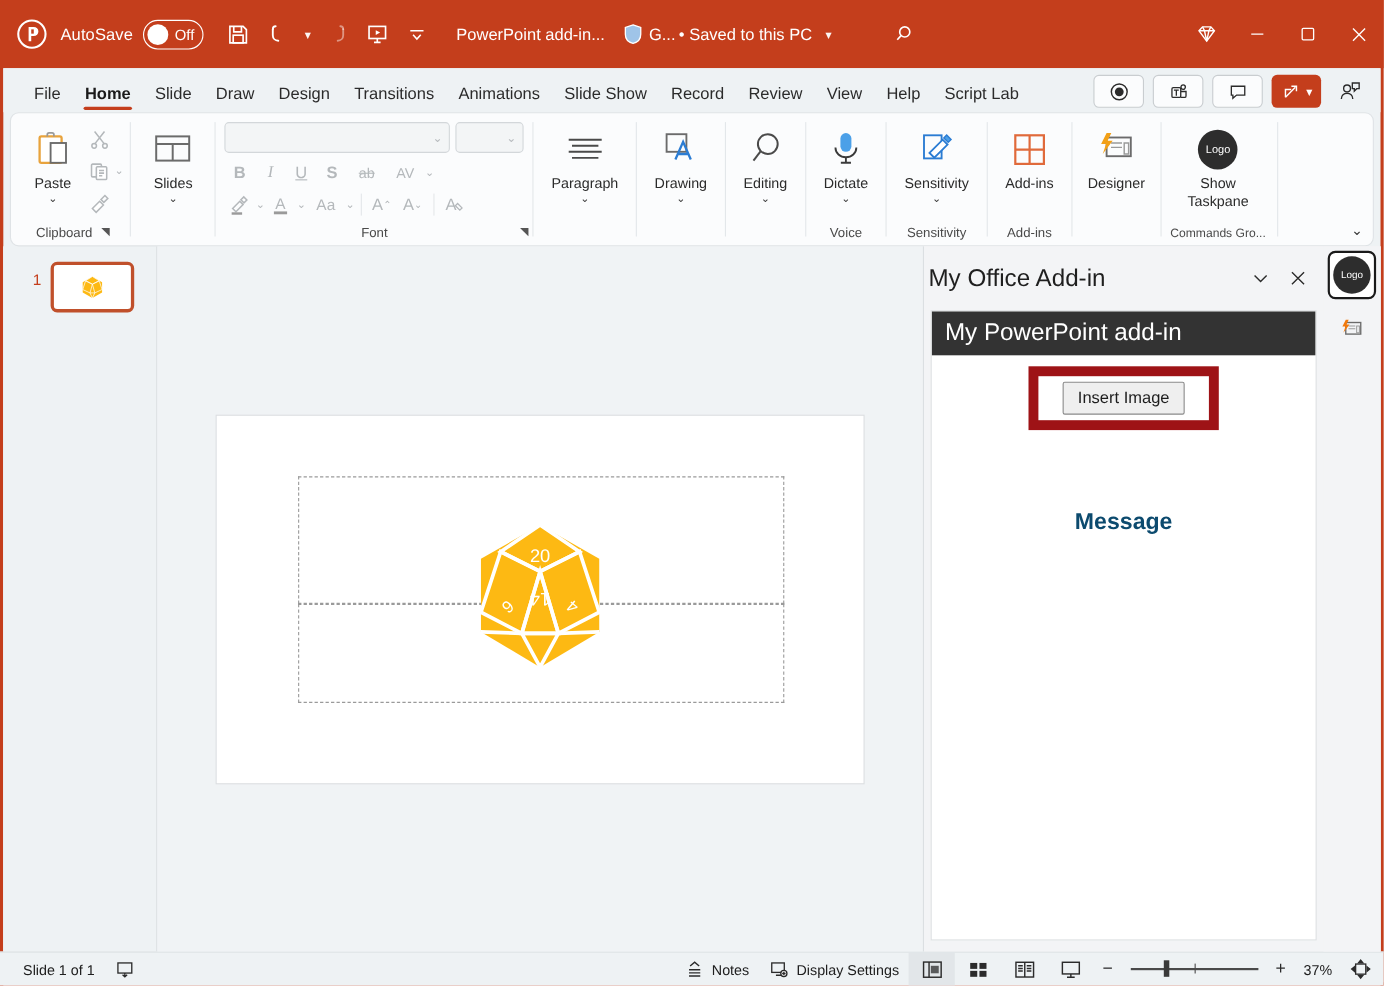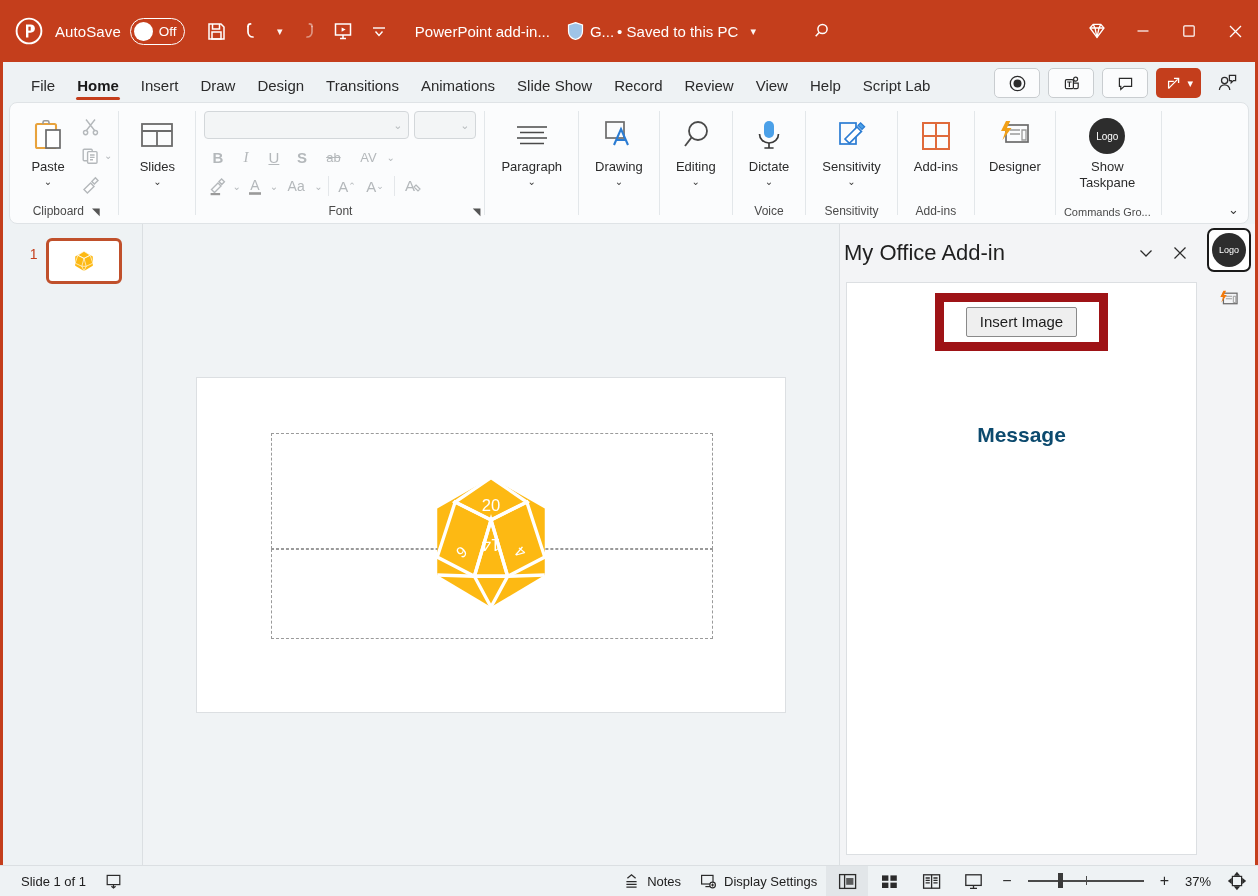--- a/index.html
+++ b/index.html
@@ -310,21 +310,21 @@
         <svg width="17" height="17" viewBox="0 0 17 17" stroke="#fff" stroke-width="1.25">
             <path d="M3 3l11 11M14 3L3 14"></path>
           </svg>
       </div>
     </div>
   </div>
 
   <div class="tabsrow">
     <div class="tab">File</div>
     <div class="tab active">Home</div>
-    <div class="tab">Insert</div>
+    <div class="tab">Slide</div>
     <div class="tab">Draw</div>
     <div class="tab">Design</div>
     <div class="tab">Transitions</div>
     <div class="tab">Animations</div>
     <div class="tab">Slide Show</div>
     <div class="tab">Record</div>
     <div class="tab">Review</div>
     <div class="tab">View</div>
     <div class="tab">Help</div>
     <div class="tab">Script Lab</div>
@@ -681,20 +681,21 @@
                   <path d="M4.5 7.5l5.5 5.5 5.5-5.5"></path>
                 </svg>
             </div>
             <div class="tp-hbtn">
               <svg width="18" height="18" viewBox="0 0 18 18" stroke="#2b2b2b" stroke-width="1.25">
                   <path d="M3.5 3.5l11 11M14.5 3.5l-11 11"></path>
                 </svg>
             </div>
           </div>
           <div class="tp-body">
+            <div class="addin-banner">My PowerPoint add-in</div>
             <div class="addin-inner">
               <div class="hl-box">
                 <button class="winbtn">Insert Image</button>
               </div>
               <div class="msg-label">Message</div>
             </div>
           </div>
         </div>
 
         <div class="rail">

